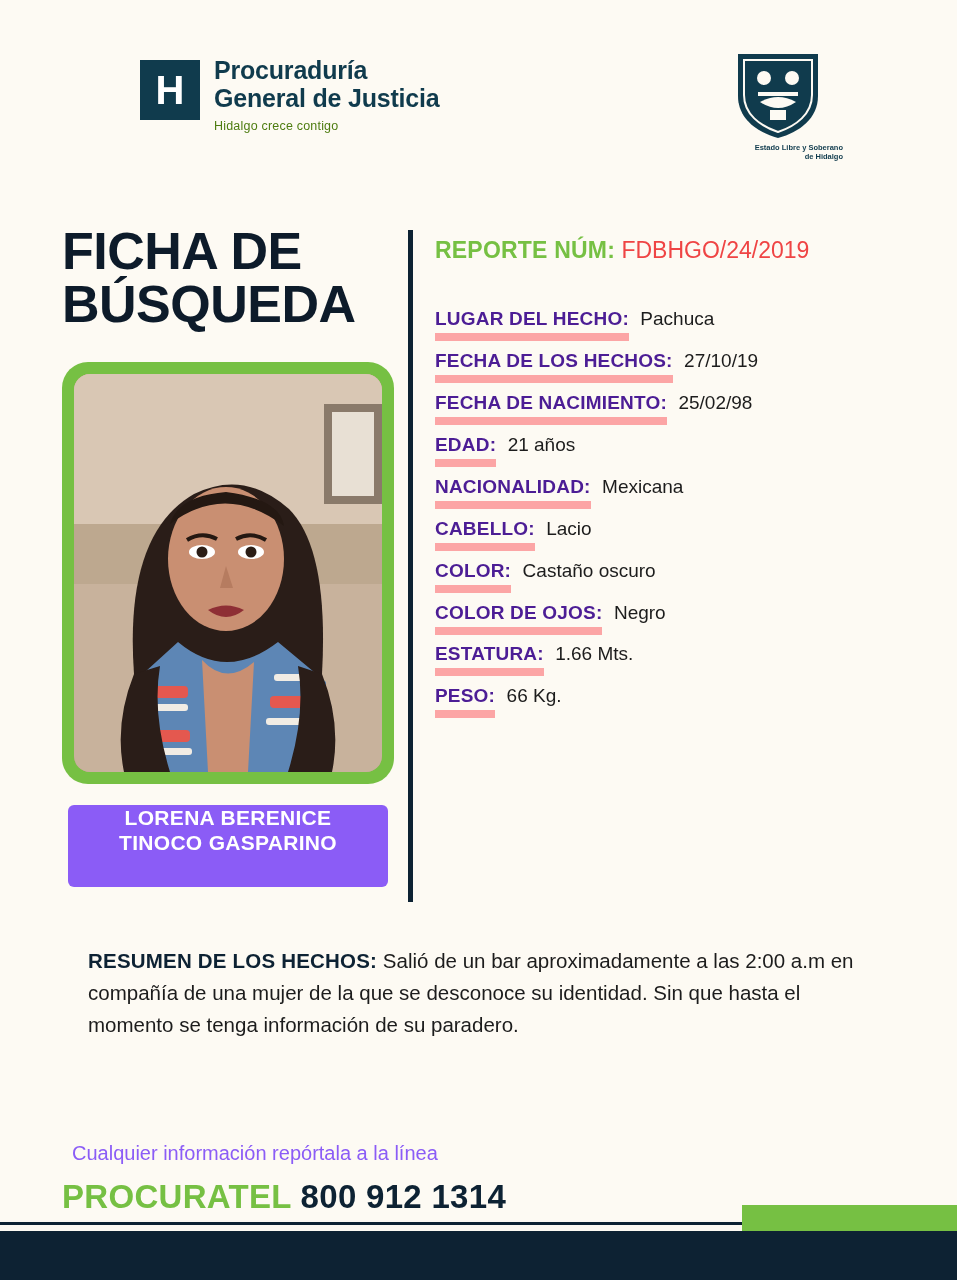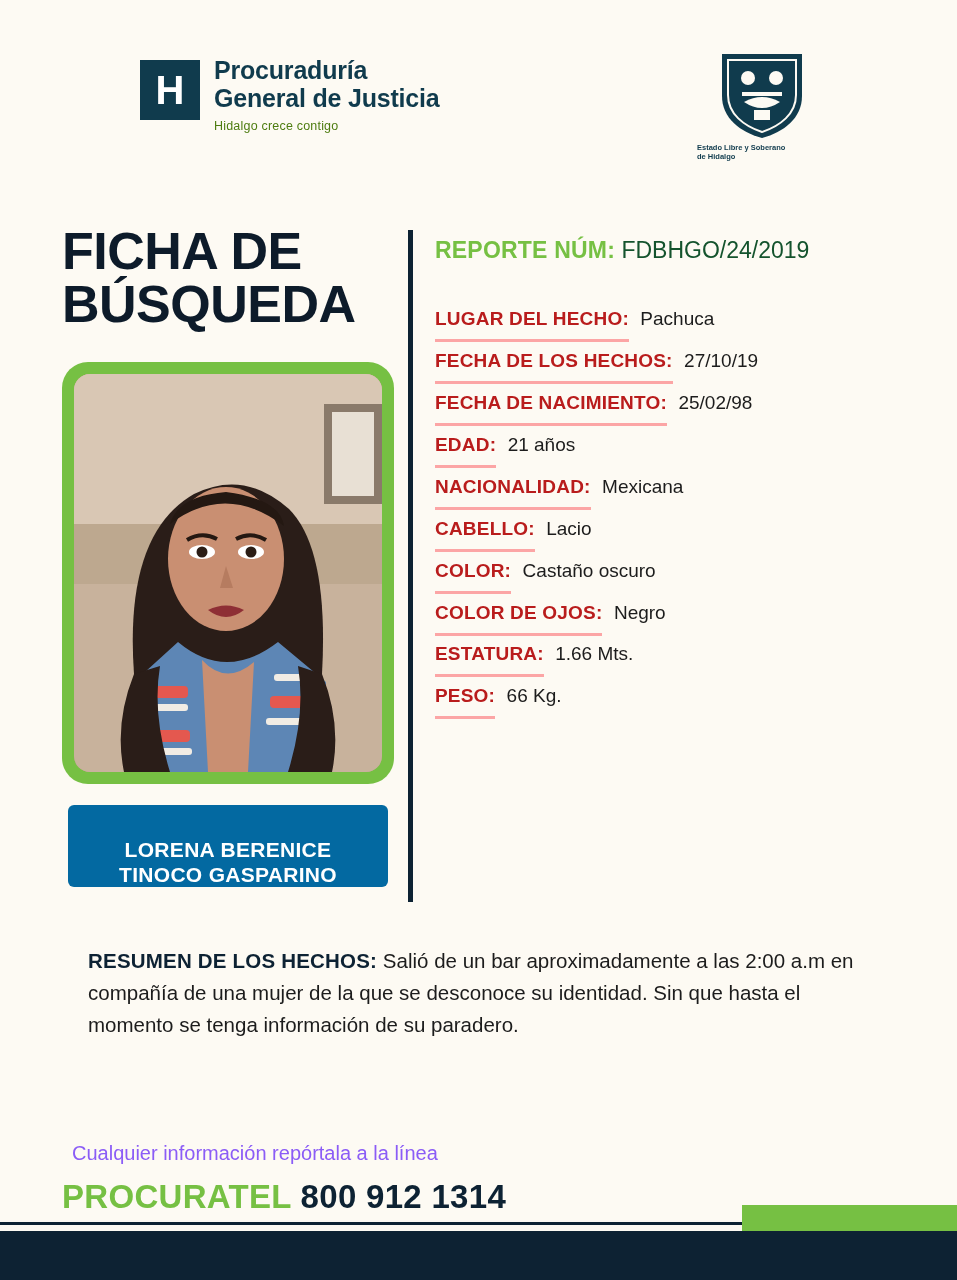--- a/index.html
+++ b/index.html
@@ -59,24 +59,24 @@
   .pgj-text .l3 {
     color: #4d7c0f;
     font-size: 12.5px;
     font-weight: normal;
     margin-top: 7px;
     letter-spacing: 0.2px;
   }
 
   .seal {
     position: absolute;
-    right: 130px;
+    right: 114px;
     top: 0px;
     width: 130px;
-    text-align: left;
+    text-align: right;
   }
   .seal .shield {
     width: 96px;
     height: 92px;
     margin: 0 auto;
   }
   .seal .caption {
     color: #103b4d;
     font-size: 7.5px;
     font-weight: bold;
@@ -118,24 +118,24 @@
     background: #b89a86;
   }
 
   
   .nameplate {
     position: absolute;
     left: 68px;
     top: 805px;
     width: 320px;
     height: 82px;
-    background: #0369a1;
+    background: #8b5cf6;
     border-radius: 6px;
     display: flex;
-    align-items: flex-end;
+    align-items: flex-start;
     justify-content: center;
     text-align: center;
   }
   .nameplate .nm {
     color: #ffffff;
     font-size: 21px;
     font-weight: bold;
     line-height: 1.2;
     letter-spacing: 0.3px;
   }
@@ -160,34 +160,34 @@
     line-height: 1.1;
     margin-bottom: 46px;
     white-space: nowrap;
   }
   .report-line .lab {
     color: #76c043;
     font-weight: bold;
     letter-spacing: 0.2px;
   }
   .report-line .val {
-    color: #14532d;
+    color: #ef4444;
     font-weight: normal;
   }
   .frow {
     margin-bottom: 21px;
     white-space: nowrap;
     line-height: 1.1;
   }
   .frow .lab {
-    color: #b91c1c;
+    color: #4c1d95;
     font-size: 19px;
     font-weight: bold;
-    border-bottom: 3px solid #fca5a5;
-    padding-bottom: 10px;
+    border-bottom: 8px solid #fca5a5;
+    padding-bottom: 4px;
     letter-spacing: 0.2px;
   }
   .frow .val {
     color: #1c1c1c;
     font-size: 19px;
     margin-left: 7px;
   }
 
   
   .summary {

